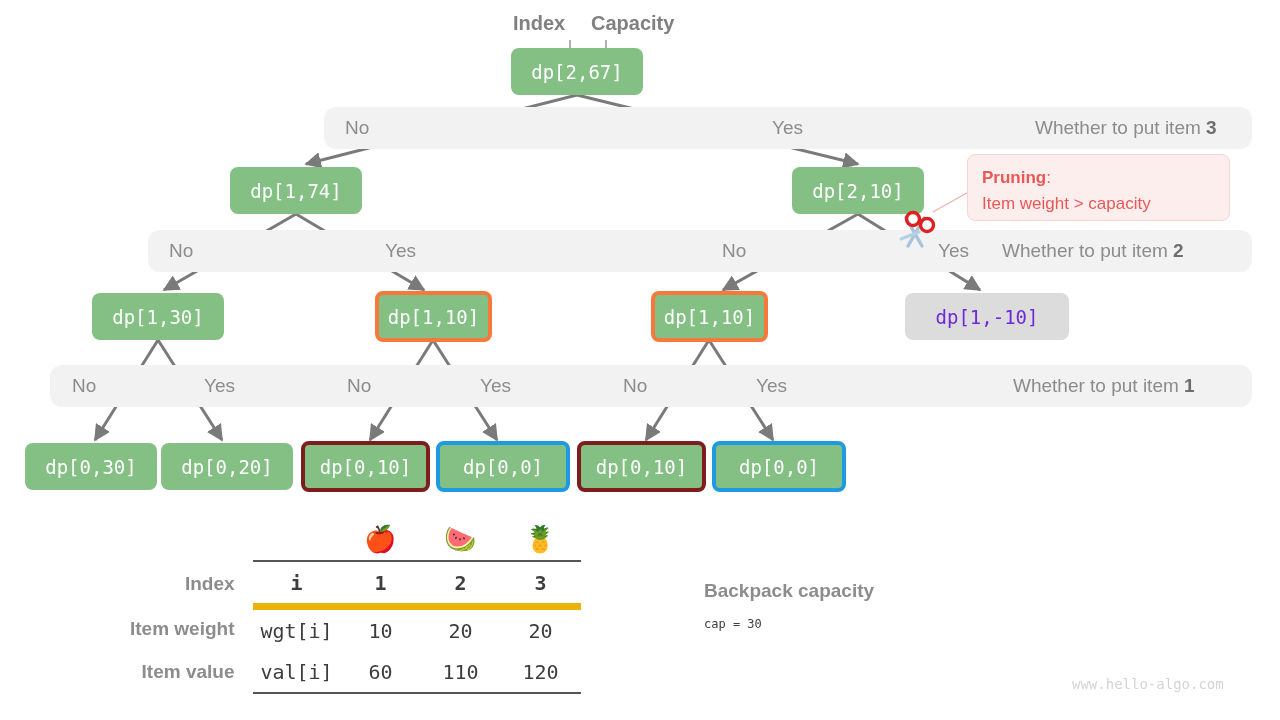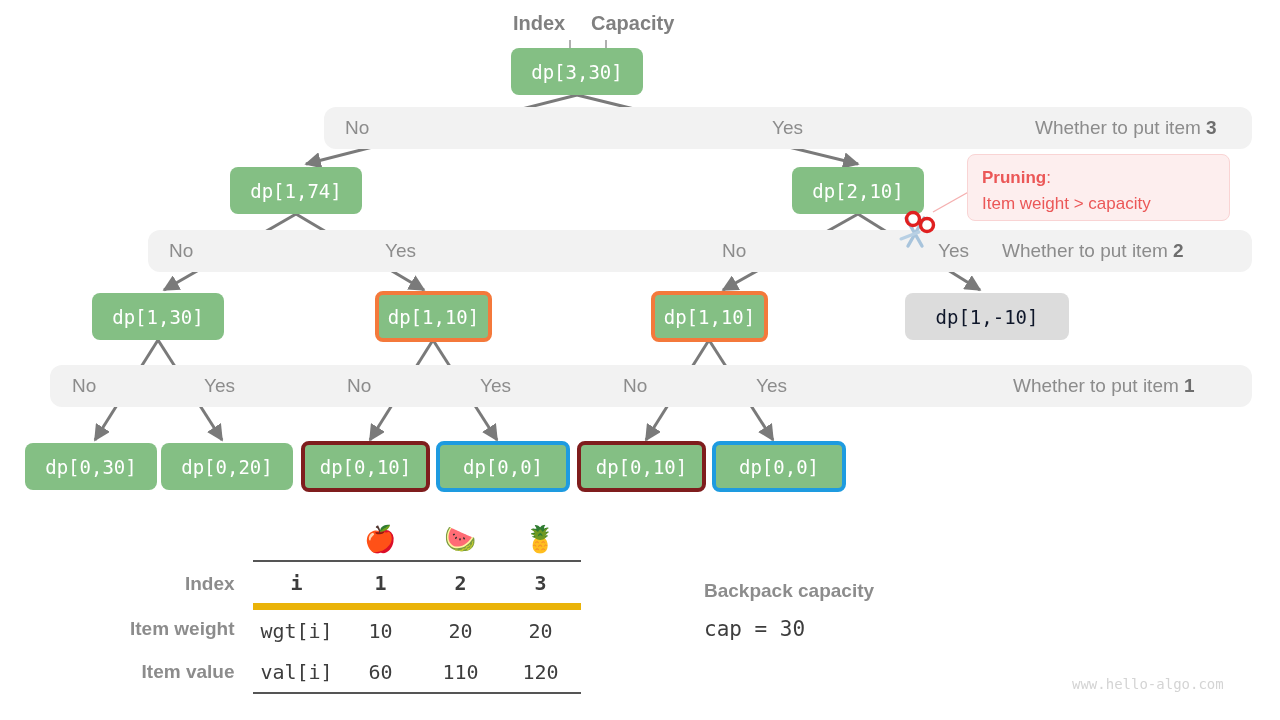--- a/index.html
+++ b/index.html
@@ -76,21 +76,21 @@
     font-family: "DejaVu Sans Mono", monospace;
     font-size: 19px;
     letter-spacing: 0px;
     white-space: nowrap;
   }
   .node.border-orange { border: 4px solid #f4793b; }
   .node.border-purple { border: 4px solid #7f1d1d; }
   .node.border-blue   { border: 4px solid #1e9be0; }
   .node.muted {
     background: #dcdcdc;
-    color: #0f172a;
+    color: #6d28d9;
   }
 
   
   .callout {
     position: absolute;
     box-sizing: border-box;
     background: #fdeeee;
     border: 1px solid #f9d4d4;
     border-radius: 8px;
     padding: 10px 14px;
@@ -140,21 +140,21 @@
   .cap-ttl {
     position: absolute;
     font-size: 19px;
     font-weight: bold;
     color: #8c8c8c;
     white-space: nowrap;
   }
   .cap-val {
     position: absolute;
     font-family: "DejaVu Sans Mono", monospace;
-    font-size: 21px;
+    font-size: 12px;
     color: #3d3d3d;
     white-space: nowrap;
   }
 
   
   .watermark {
     position: absolute;
     font-family: "DejaVu Sans Mono", monospace;
     font-size: 14px;
     color: #d4d4d4;
@@ -226,21 +226,21 @@
   <div class="strip-text" style="left:72px; top:375px;">No</div>
   <div class="strip-text" style="left:204px; top:375px;">Yes</div>
   <div class="strip-text" style="left:347px; top:375px;">No</div>
   <div class="strip-text" style="left:480px; top:375px;">Yes</div>
   <div class="strip-text" style="left:623px; top:375px;">No</div>
   <div class="strip-text" style="left:756px; top:375px;">Yes</div>
   <div class="strip-text right" style="left:1013px; top:375px;">
     <span>Whether to put item </span><b>1</b>
   </div>
 
-  <div class="node" style="left:511px; top:48px; width:132px; height:47px;">dp[3,30]</div>
+  <div class="node" style="left:511px; top:48px; width:132px; height:47px;">dp[2,67]</div>
 
   <div class="node" style="left:230px; top:167px; width:132px; height:47px;">dp[1,74]</div>
   <div class="node" style="left:792px; top:167px; width:132px; height:47px;">dp[2,10]</div>
 
   <div class="node" style="left:92px; top:293px; width:132px; height:47px;">dp[1,30]</div>
   <div class="node border-orange" style="left:375px; top:291px; width:117px; height:51px;">dp[1,10]</div>
   <div class="node border-orange" style="left:651px; top:291px; width:117px; height:51px;">dp[1,10]</div>
   <div class="node muted" style="left:905px; top:293px; width:164px; height:47px;">dp[1,-10]</div>
 
   <div class="node" style="left:25px; top:443px; width:132px; height:47px;">dp[0,30]</div>

